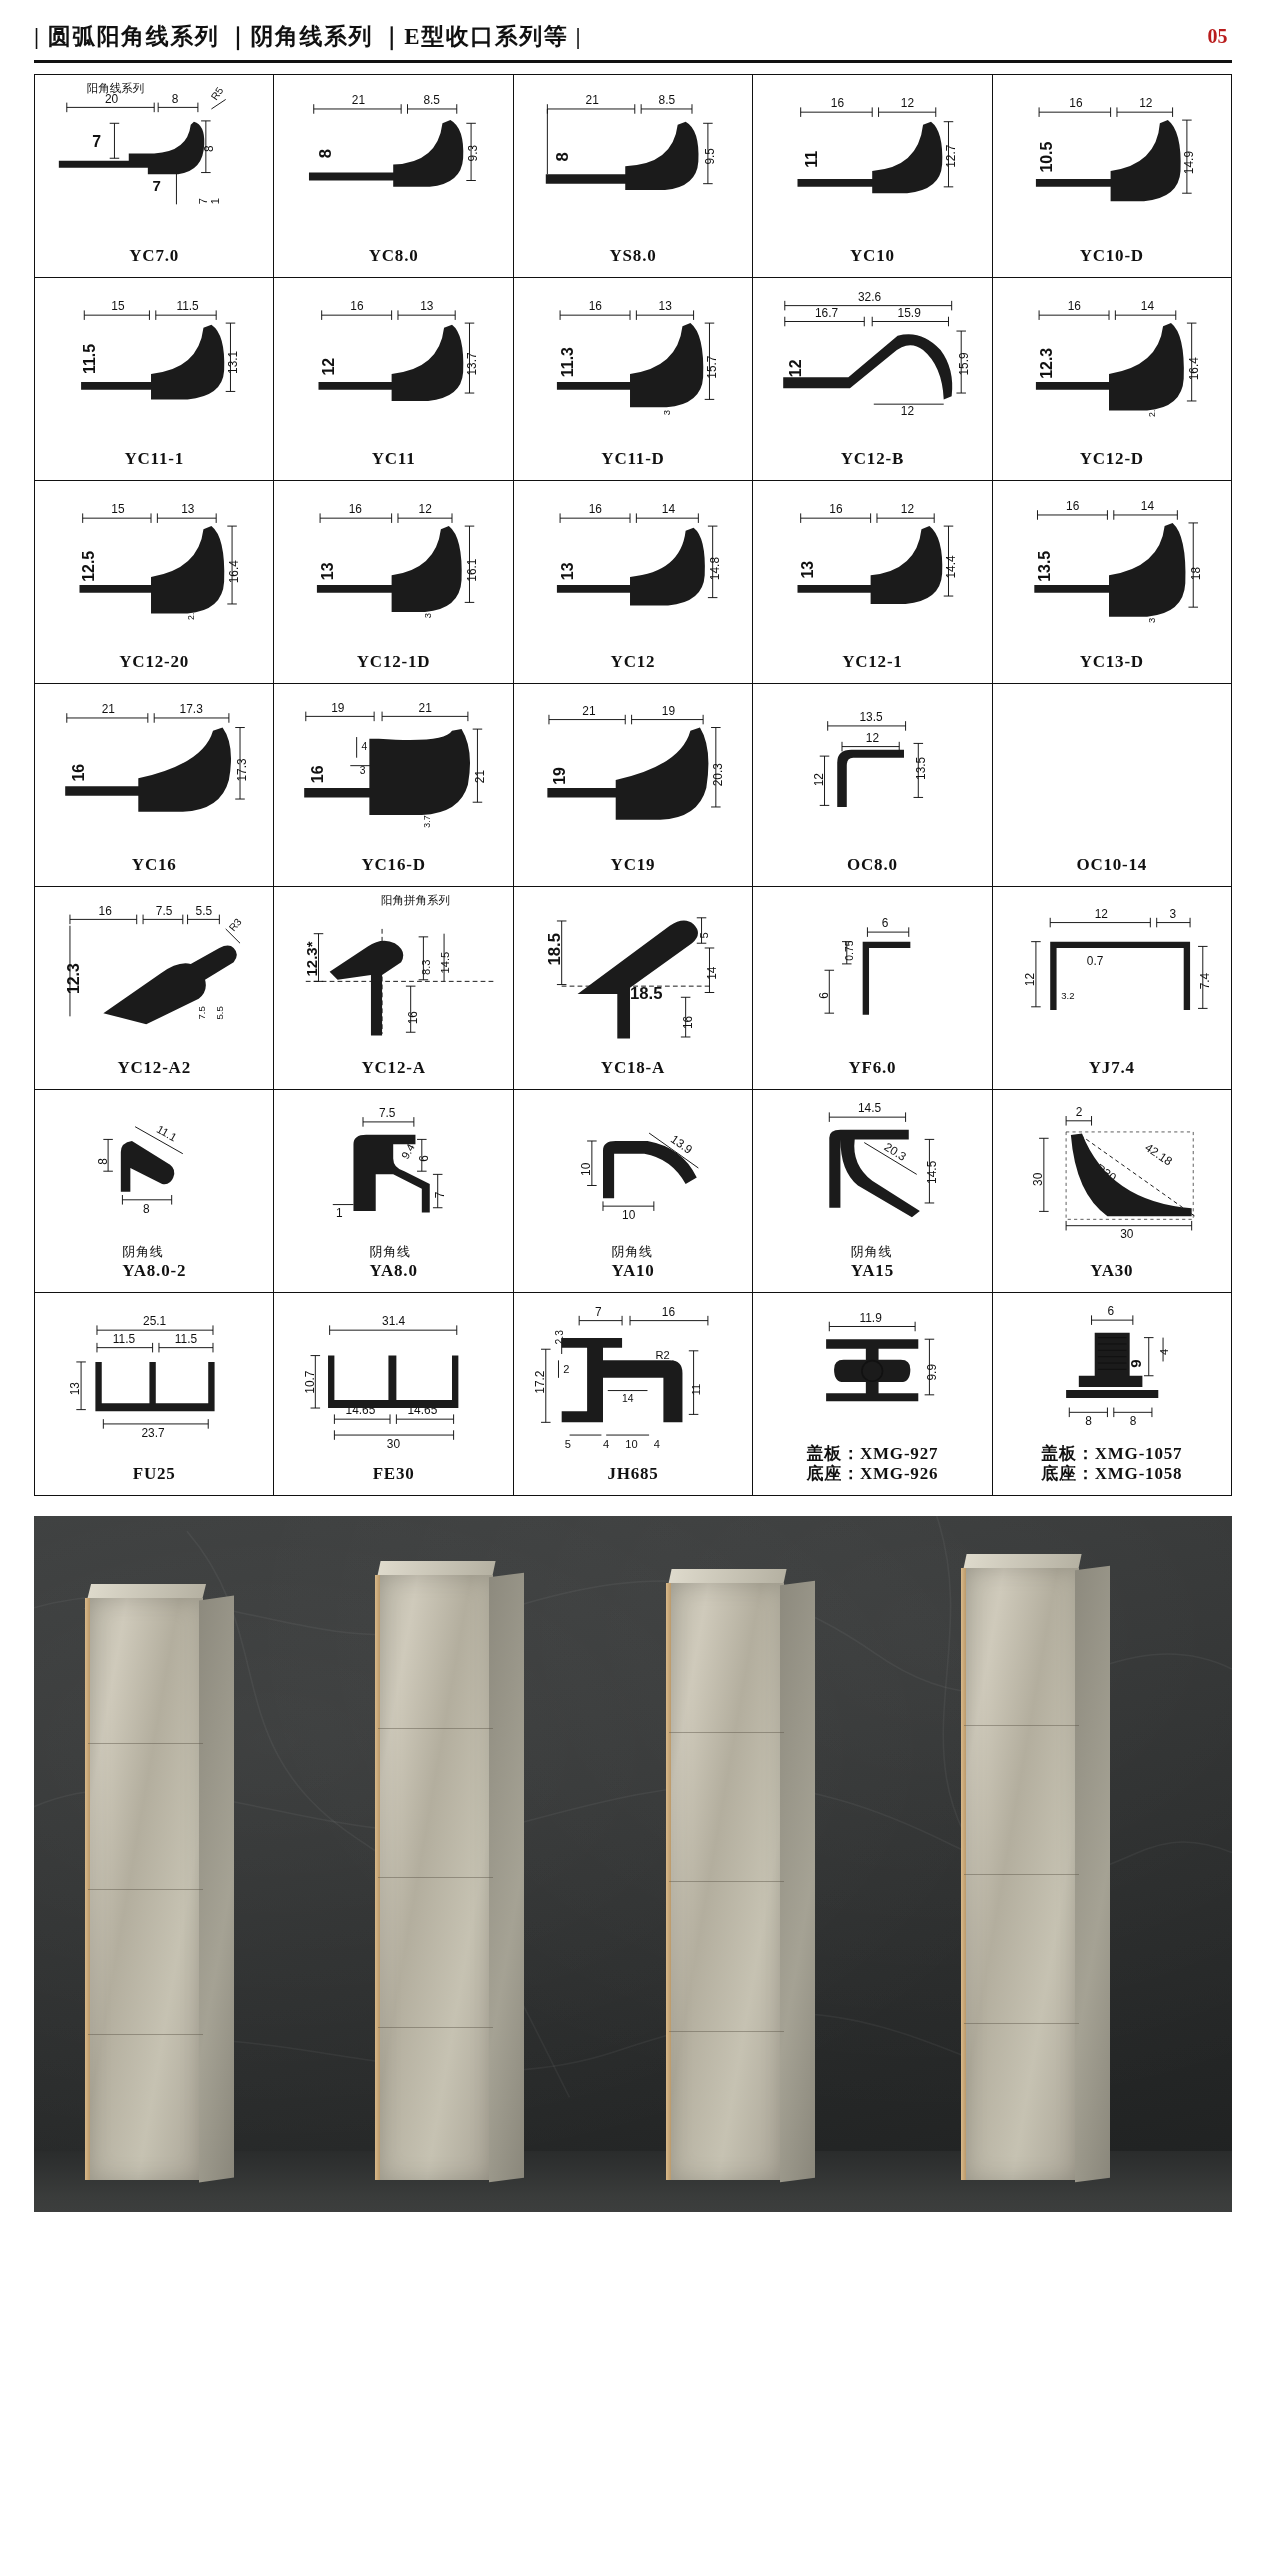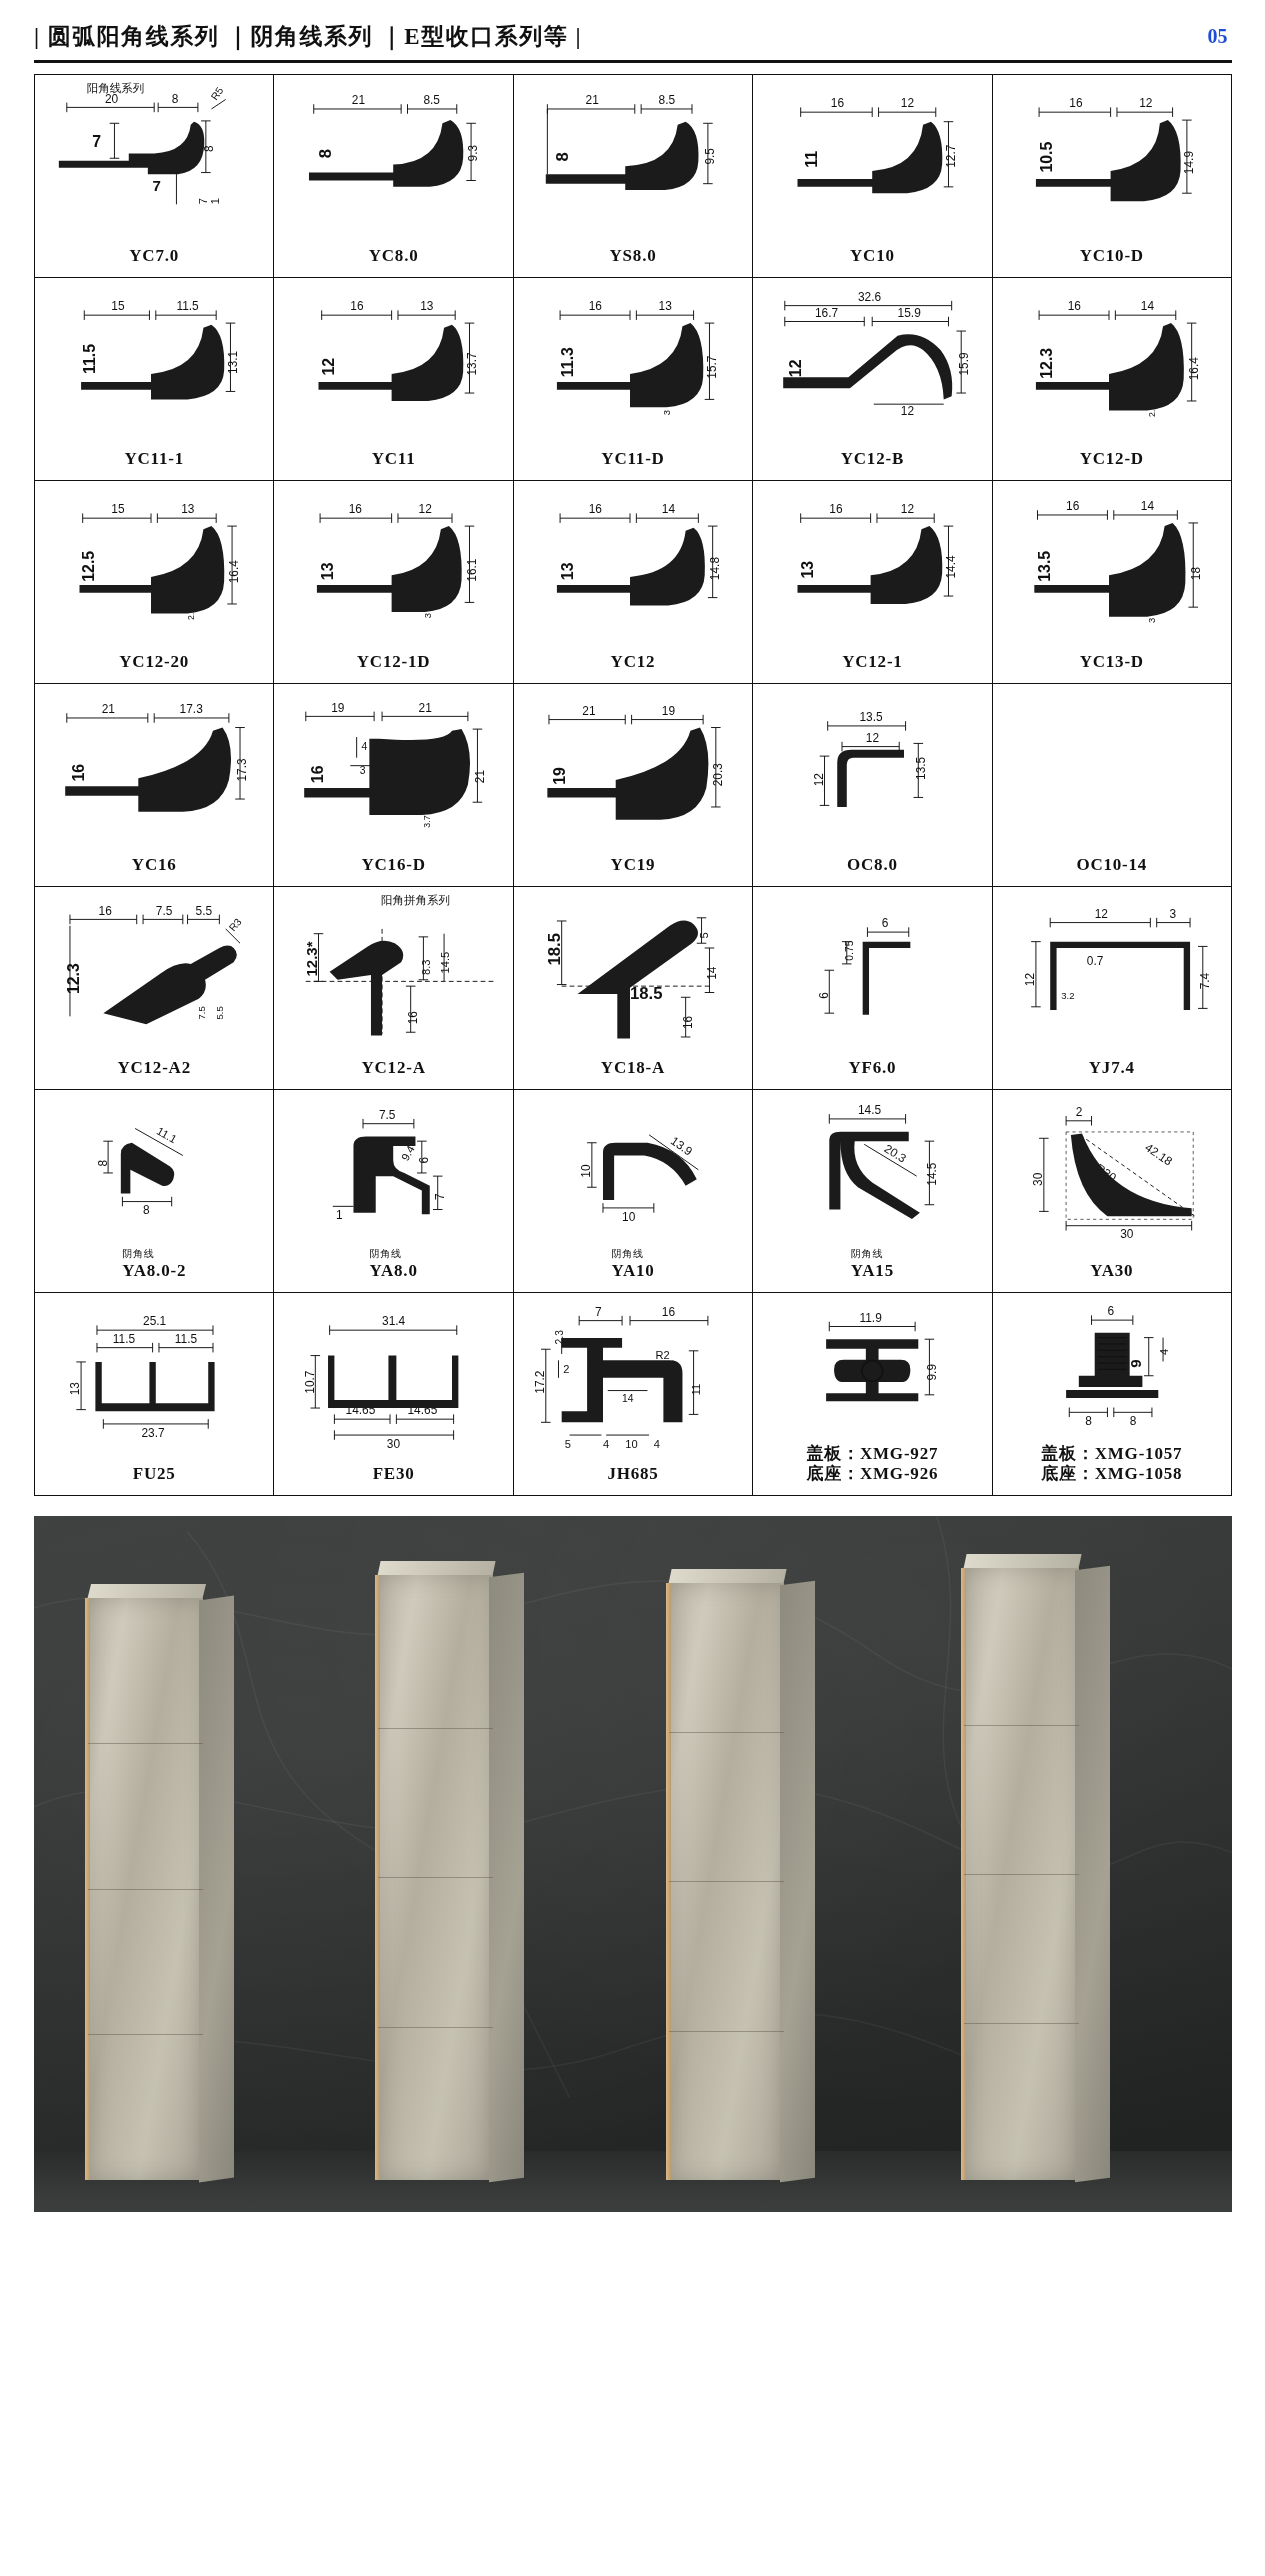--- a/index.html
+++ b/index.html
@@ -4,36 +4,36 @@
 <style>
   html,body{margin:0;padding:0;background:#ffffff;}
   body{width:1266px;height:2576px;font-family:"Liberation Serif",serif;color:#111;}
   .page{width:1266px;height:2212px;position:relative;overflow:hidden;background:#fff;}
 
   
   .header{display:flex;align-items:center;justify-content:space-between;
           padding:21.4px 34px 7.7px 34px;}
   .header-title{font-size:23px;font-weight:bold;letter-spacing:1.5px;
                 font-family:"Liberation Serif",serif;color:#111;white-space:nowrap;}
-  .header-page{font-size:20px;font-weight:bold;color:#1d4ed8;padding-right:4.6px;}
+  .header-page{font-size:20px;font-weight:bold;color:#b91c1c;padding-right:4.6px;}
   .header-rule{height:3.1px;background:#111;margin:0 34px 0 34px;}
 
   
   .grid{margin:10.7px 34px 0 34px;border-left:1.5px solid #111;border-top:1.5px solid #111;
         display:grid;grid-template-columns:repeat(5,1fr);}
   .cell{border-right:1.5px solid #111;border-bottom:1.5px solid #111;
         height:202px;position:relative;display:flex;flex-direction:column;
         align-items:center;justify-content:flex-end;background:#fff;}
   .cell .drawing{flex:1;width:100%;position:relative;}
   .cell .label{font-size:17px;font-weight:bold;letter-spacing:0.8px;padding-bottom:10.7px;
                font-family:"Liberation Serif",serif;text-align:left;line-height:1.18;}
   .cell-note{position:absolute;left:7.7px;top:6.1px;font-size:11.5px;
              font-family:"Liberation Sans",sans-serif;color:#111;padding-left:44px;}
   .cell-note.ctr{left:0;right:0;text-align:center;}
-  .sublabel{font-size:10px;font-family:"Liberation Sans",sans-serif;
+  .sublabel{font-size:13px;font-family:"Liberation Sans",sans-serif;
             font-weight:normal;display:block;margin-bottom:1.5px;}
   .twoline{font-size:14.5px;font-weight:bold;line-height:1.3;}
 
   
   .drawing svg{position:absolute;left:0;top:0;width:100%;height:100%;}
 
   
   .photo-wrap{margin:20px 34px 0 34px;height:750px;position:relative;overflow:hidden;
               background:#2e3030;}
   .photo{position:absolute;inset:0;}

